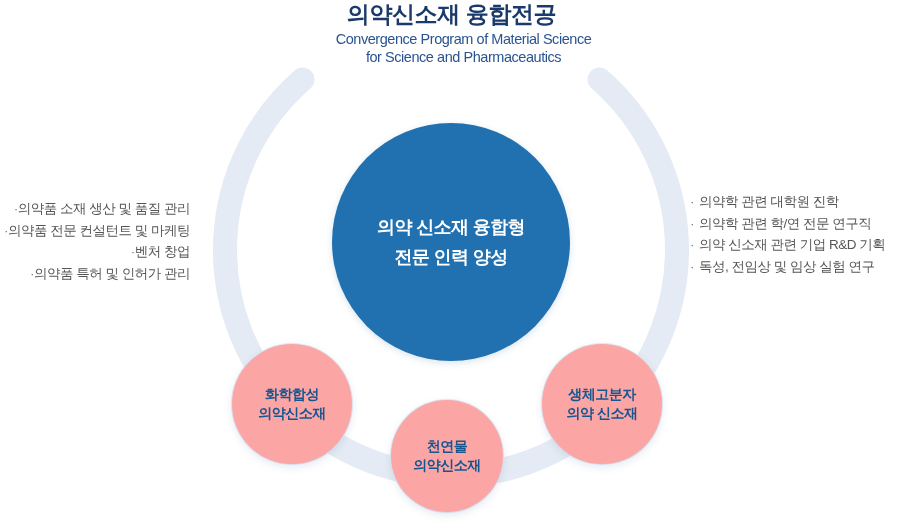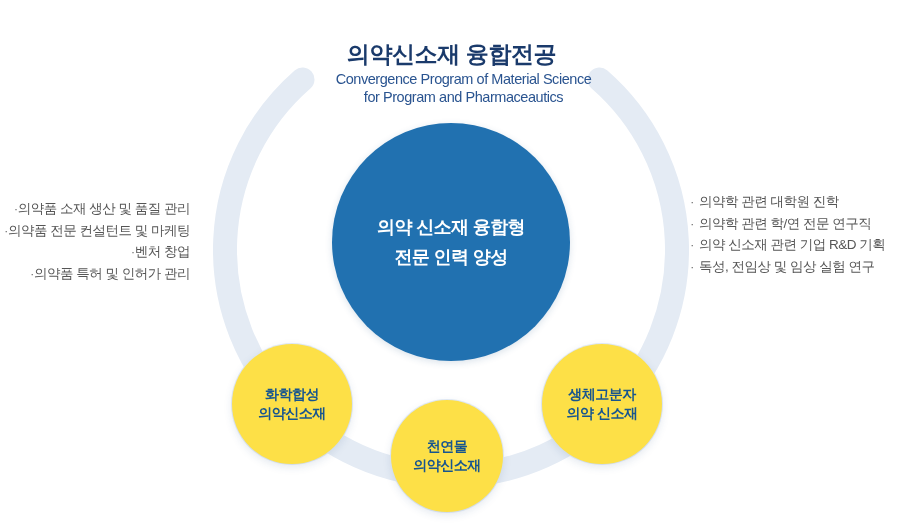--- a/index.html
+++ b/index.html
@@ -27,21 +27,20 @@
     text-align: center;
     z-index: 40;
   }
   #title-ko {
     font-size: 23px;
     font-weight: bold;
     color: #1a3a6b;
     letter-spacing: -0.4px;
     line-height: 26px;
     padding-top: 1px;
-    margin-top: 40px;
   }
   #title-en {
     font-size: 14.5px;
     font-weight: normal;
     color: #2a5490;
     line-height: 17.5px;
     letter-spacing: -0.45px;
     margin-top: 4px;
   }
   #title-en span {
@@ -81,21 +80,21 @@
     line-height: 30px;
     text-align: center;
     letter-spacing: -0.6px;
     white-space: pre-line;
   }
 
   
   .node {
     position: absolute;
     border-radius: 50%;
-    background: #fde047;
+    background: #fca5a5;
     z-index: 22;
     display: flex;
     align-items: center;
     justify-content: center;
     box-shadow: 0 3px 9px rgba(40,80,130,0.13),
                 0 0 0 1px rgba(225,234,245,0.9);
   }
   .node-label {
     color: #17558f;
     font-size: 14px;
@@ -130,21 +129,21 @@
 </style>
 </head>
 <body>
 
 <div id="stage">
 
   <div id="header">
     <div id="title-ko">의약신소재 융합전공</div>
     <div id="title-en">
       <span>Convergence Program of Material Science</span>
-      <span>for Program and Pharmaceautics</span>
+      <span>for Science and Pharmaceautics</span>
     </div>
   </div>
 
   <svg id="ring-svg" viewBox="0 0 903 528" xmlns="http://www.w3.org/2000/svg">
 
     <path d="M 302.5 79.5
              A 226 226 0 1 0 599.5 79.5" fill="none" stroke="#e4ebf4" stroke-width="24" stroke-linecap="round"></path>
   </svg>
 
   <div id="center-circle">

